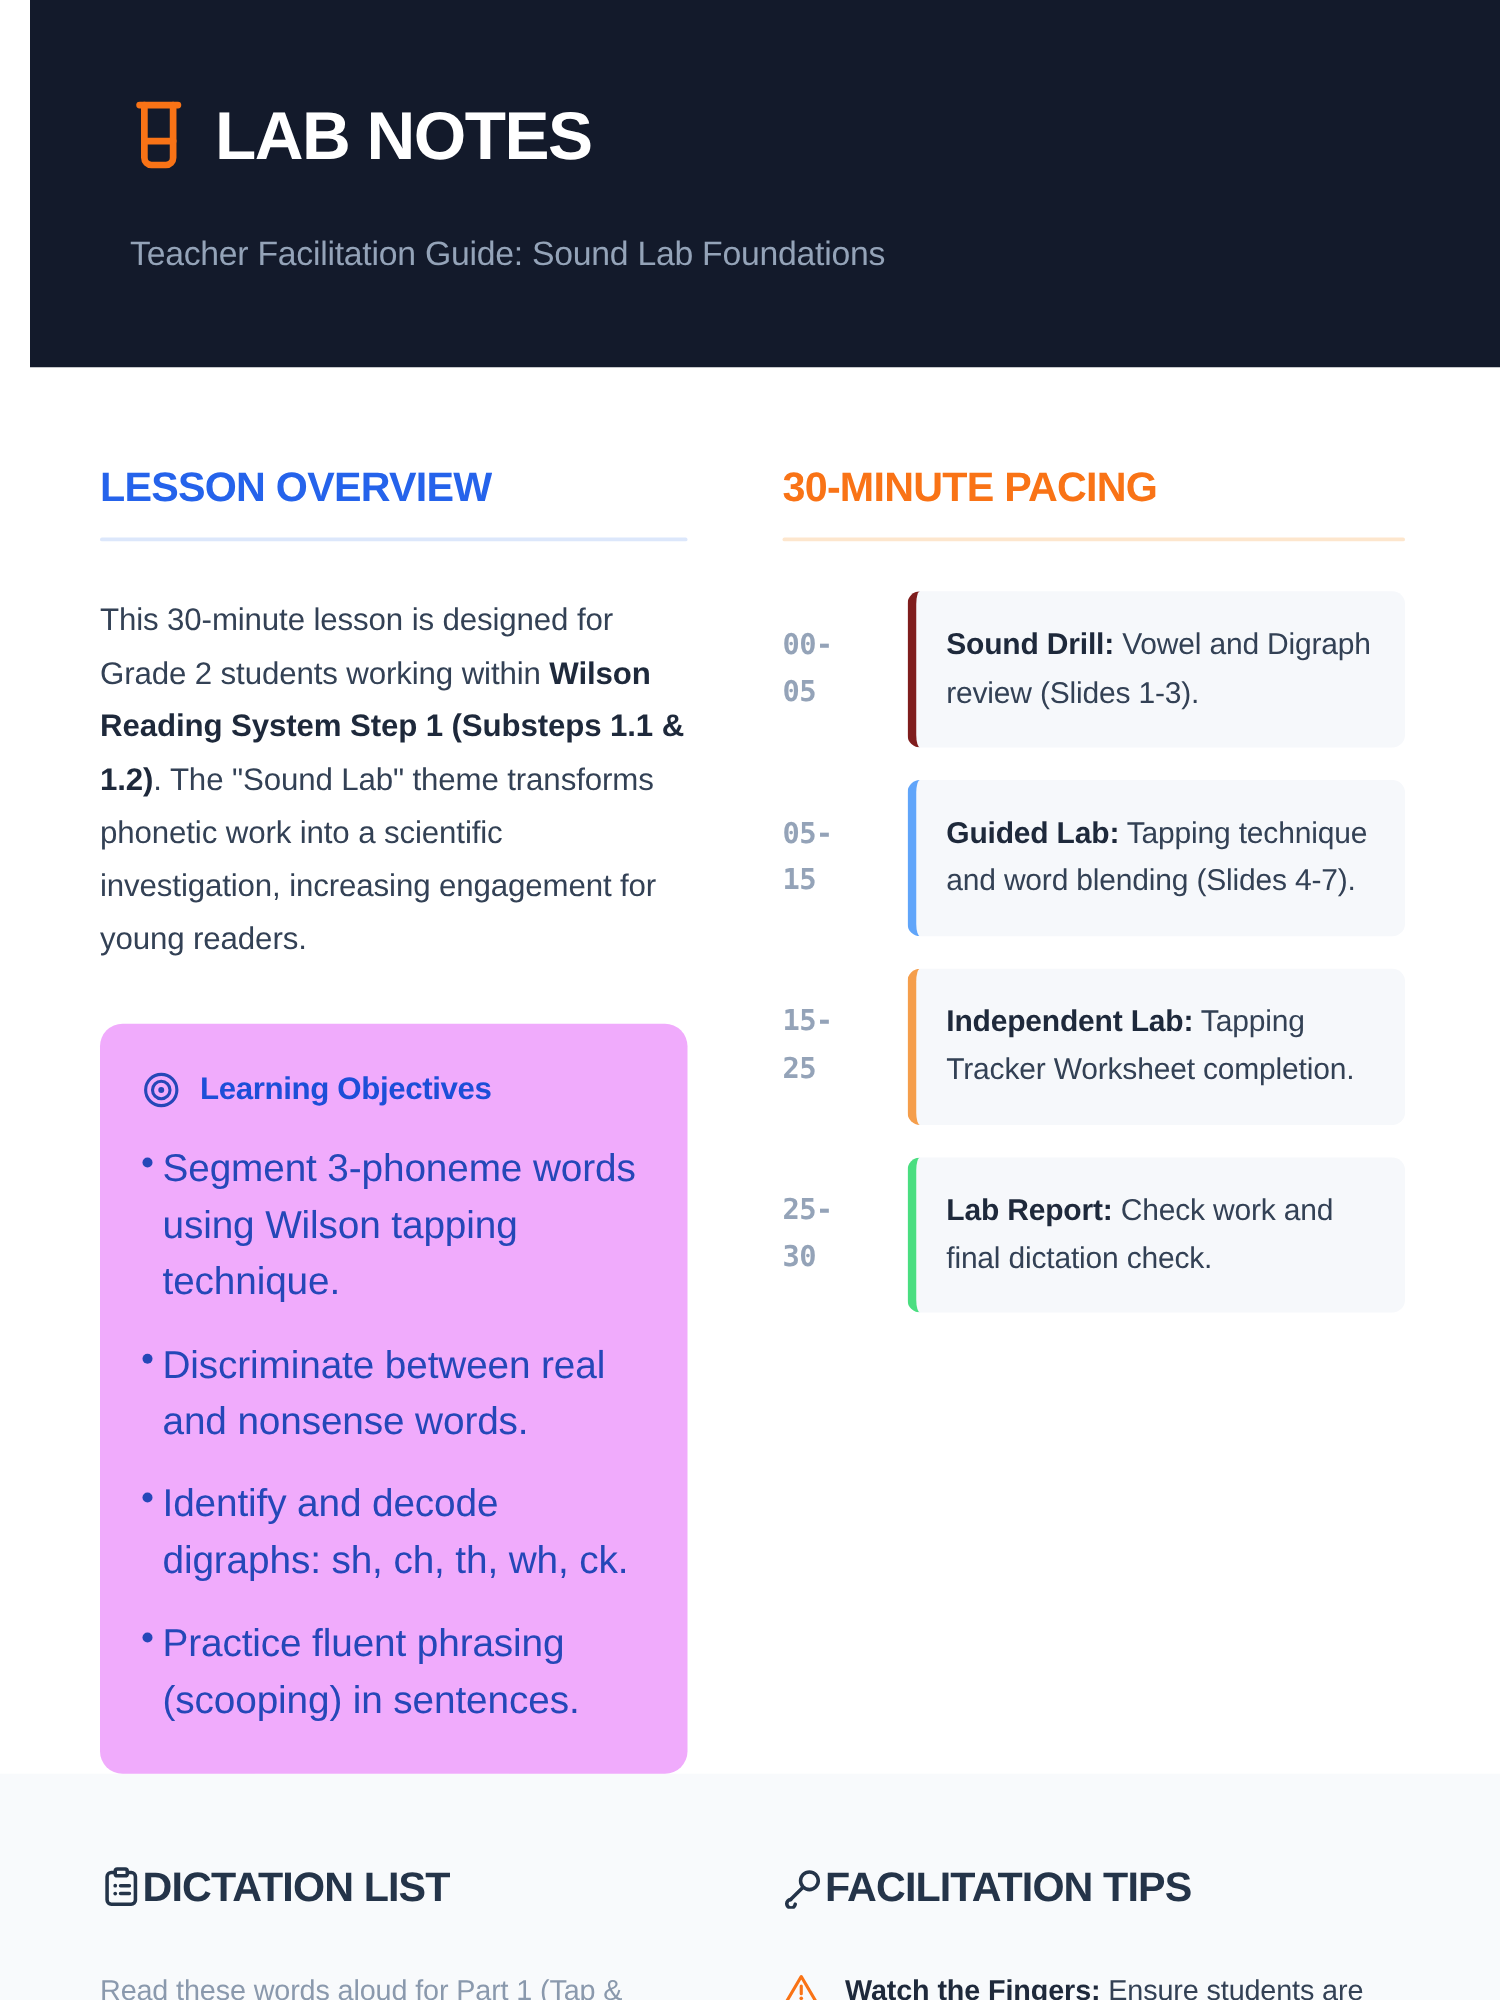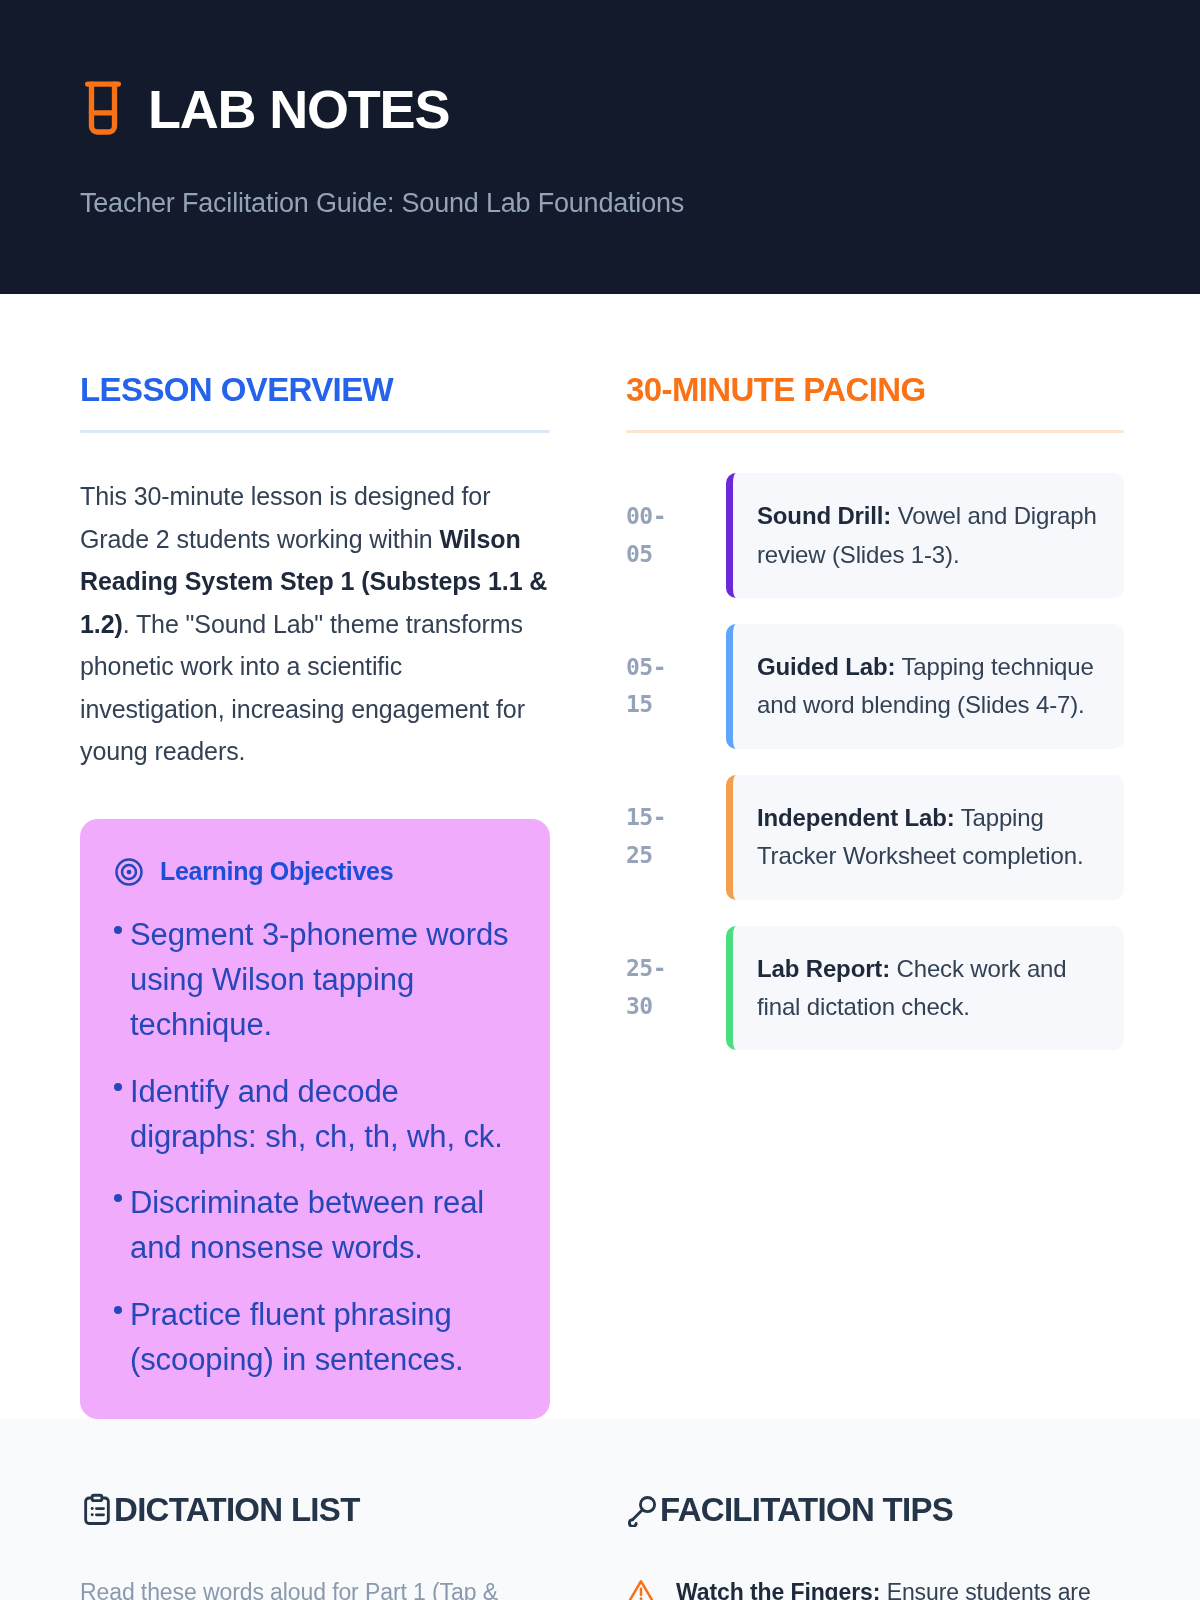--- a/index.html
+++ b/index.html
@@ -14,20 +14,21 @@
     font-family: "Liberation Sans", sans-serif;
     background: #ffffff;
     color: #1E293B;
   }
 
   
   .header {
     background: #131A2B;
     height: 294px;
     padding: 78px 80px 0 80px;
+    margin-left: 24px;
   }
 
   .brand-row {
     display: flex;
     align-items: center;
     gap: 22px;
   }
 
   .flask-icon {
     width: 46px;
@@ -162,21 +163,21 @@
     background: #F6F8FB;
     border-radius: 10px;
     padding: 24px 26px 24px 24px;
     font-size: 24px;
     line-height: 1.60;
     color: #334155;
     letter-spacing: -0.15px;
   }
   .pacing-card b { font-weight: 700; color: #1E293B; }
 
-  .bar-slate  { border-left: 7px solid #6d28d9; }
+  .bar-slate  { border-left: 7px solid #7f1d1d; }
   .bar-blue   { border-left: 7px solid #60A5FA; }
   .bar-orange { border-left: 7px solid #F59E4B; }
   .bar-green  { border-left: 7px solid #4ADE80; }
 
   
   .section-bottom {
     background: #F8FAFC;
     padding: 72px 80px 0 80px;
     display: flex;
     gap: 76px;
@@ -255,25 +256,25 @@
         <div class="obj-title">Learning Objectives</div>
       </div>
 
       <ul class="obj-list">
         <li class="obj-item">
           <span class="obj-bullet"></span>
           <span>Segment 3-phoneme words using Wilson tapping technique.</span>
         </li>
         <li class="obj-item">
           <span class="obj-bullet"></span>
-          <span>Identify and decode digraphs: sh, ch, th, wh, ck.</span>
+          <span>Discriminate between real and nonsense words.</span>
         </li>
         <li class="obj-item">
           <span class="obj-bullet"></span>
-          <span>Discriminate between real and nonsense words.</span>
+          <span>Identify and decode digraphs: sh, ch, th, wh, ck.</span>
         </li>
         <li class="obj-item">
           <span class="obj-bullet"></span>
           <span>Practice fluent phrasing (scooping) in sentences.</span>
         </li>
       </ul>
     </div>
   </div>
 
   <div class="col-right">

